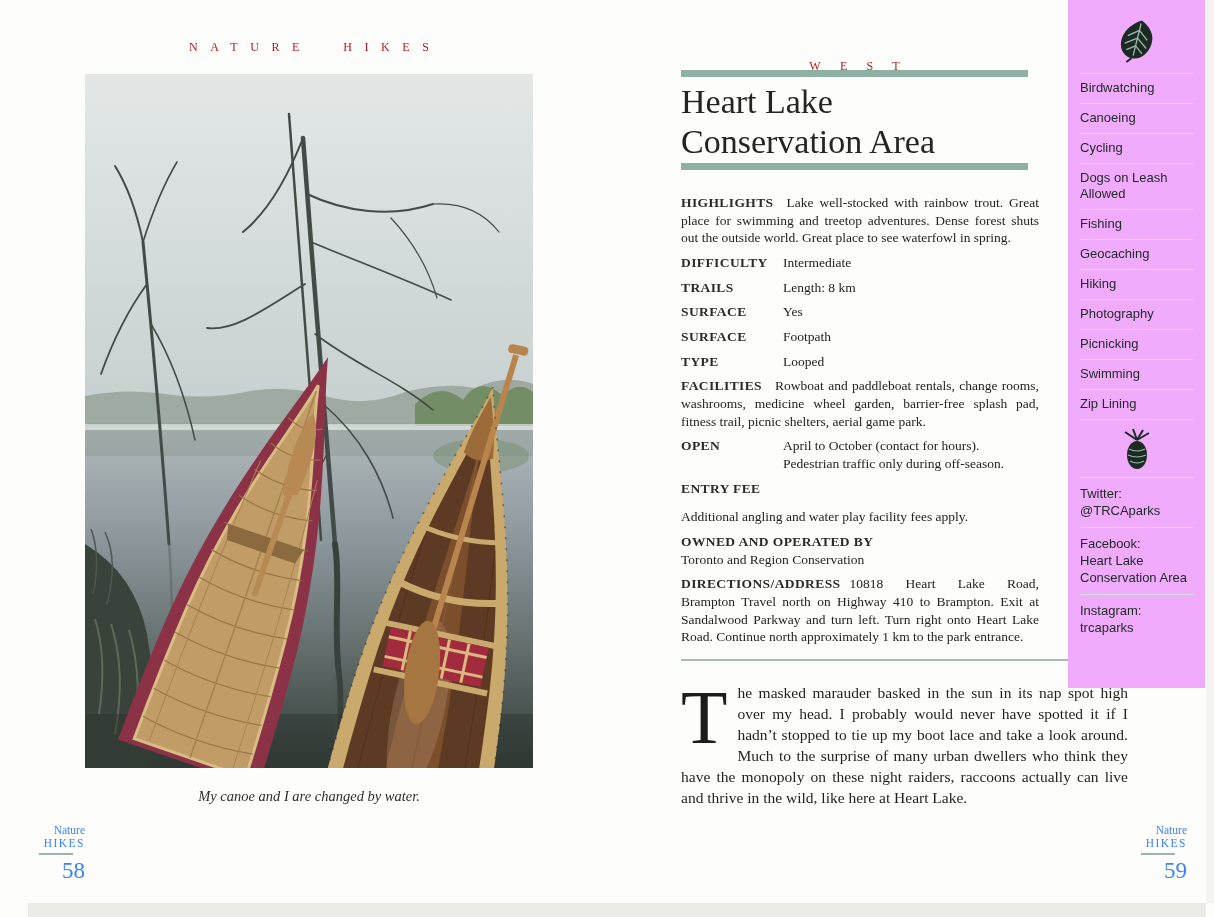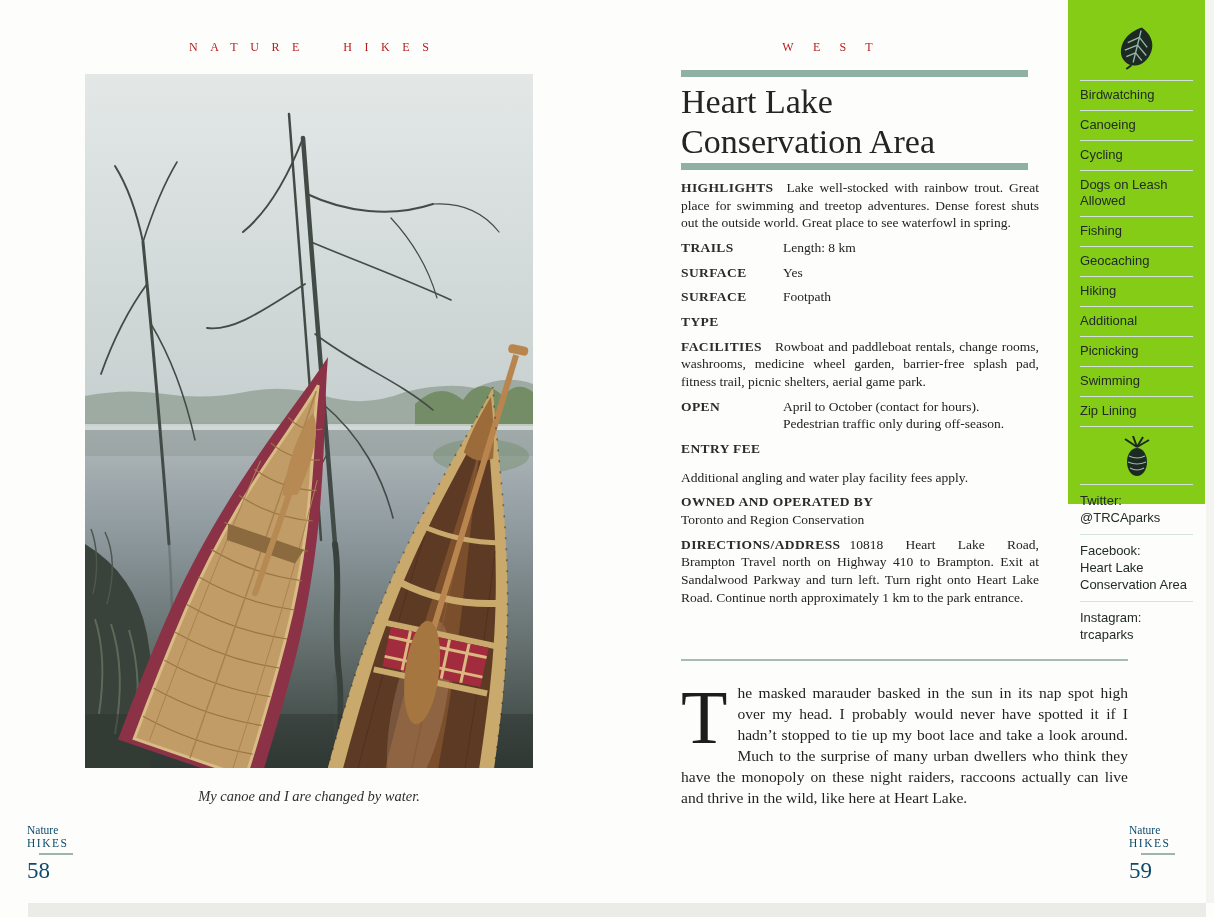--- a/index.html
+++ b/index.html
@@ -2,63 +2,63 @@
 <html><head>
 <meta charset="utf-8">
 <style>
   html,body{margin:0;padding:0;background:#ffffff;}
   #spread{position:relative;width:1214px;height:917px;background:#fdfdfb;overflow:hidden;
           font-family:"Liberation Serif",serif;color:#232323;}
 
   
   .running-head{position:absolute;top:40px;font-size:12px;color:#b91c1c;text-align:center;}
   .head-left{left:85px;width:448px;letter-spacing:1.05em;word-spacing:1.3em;padding-left:1.05em;box-sizing:border-box;}
-  .head-right{left:654px;width:347px;letter-spacing:1.6em;padding-left:1.6em;box-sizing:border-box;}
+  .head-right{left:681px;width:347px;letter-spacing:1.6em;padding-left:1.6em;box-sizing:border-box;margin-top:19px;}
 
   
   .photo-frame{position:absolute;left:85px;top:74px;width:448px;height:694px;background:#b9c2c2;}
   .photo-frame svg{display:block;width:100%;height:100%;}
   .caption{position:absolute;left:85px;top:788px;width:448px;text-align:center;
            font-style:italic;font-size:14.5px;color:#2e2e2e;}
 
   
-  .folio{position:absolute;top:824px;width:58px;text-align:left;color:#0c4a6e;}
+  .folio{position:absolute;top:824px;width:58px;text-align:right;color:#3b82f6;}
   .folio-left{left:27px;}
   .folio-right{left:1129px;}
   .folio .brand1{font-size:11.5px;line-height:13px;}
   .folio .brand2{font-size:11.5px;line-height:13px;letter-spacing:1.5px;}
   .folio .folio-rule{width:34px;height:2px;background:#9cb6aa;margin:3px auto 4px;}
   .folio .num{font-size:23px;line-height:24px;}
 
   
   .bar{position:absolute;left:681px;width:347px;height:7px;background:#8fb1a4;}
   .bar-top{top:70px;}
   .bar-bottom{top:163px;}
   .title{position:absolute;left:681px;top:82px;width:370px;font-size:34px;line-height:1.17;color:#242424;}
 
-  .info{position:absolute;left:681px;top:179px;width:358px;font-size:13.5px;line-height:1.31;color:#232323;}
+  .info{position:absolute;left:681px;top:194px;width:358px;font-size:13.5px;line-height:1.31;color:#232323;}
   .info-row{margin:0 0 7px;}
   .lbl{font-weight:bold;letter-spacing:0.4px;color:#2b2b2b;}
   .row-flow{text-align:justify;}
   .row-flow .lbl{padding-right:13px;}
   .row-flow .lbl-tight{padding-right:9px;}
   .row-cols{display:flex;}
   .row-cols .lbl{flex:0 0 102px;}
   .val2col{flex:1;}
   .full-line{margin-top:11px;}
   .row-stacked .lbl{display:block;}
 
   .rule-thin{position:absolute;left:681px;top:659px;width:447px;height:2px;background:#a7bcb1;}
   .body-par{position:absolute;left:681px;top:682px;width:447px;font-size:15.5px;line-height:1.36;
             text-align:justify;color:#1f1f1f;}
   .dropcap{float:left;font-size:76px;line-height:58px;padding:6px 10px 2px 0;color:#1d1d1d;}
 
   
-  .sidebar{position:absolute;left:1068px;top:0;width:137px;height:504px;background:#84cc16;
-           padding:12px 12px;box-sizing:border-box;font-family:"Liberation Sans",sans-serif;color:#222b26;}
+  .sidebar{position:absolute;left:1068px;top:0;width:137px;height:688px;background:#f0abfc;
+           padding:5px 12px;box-sizing:border-box;font-family:"Liberation Sans",sans-serif;color:#222b26;}
   .sb-icon{display:flex;justify-content:center;padding:13px 0 9px;}
   .sb-cone{display:flex;justify-content:center;padding:7px 0 6px;}
   .sb-item{border-top:1.5px solid #d3e2da;padding:6px 0 7px;font-size:13px;line-height:16px;}
   .sb-last{border-bottom:1.5px solid #d3e2da;}
   .sb-social{border-top:1.5px solid #d3e2da;padding:7px 0 8px;font-size:13px;line-height:17px;}
 
   
   .edge-bottom{position:absolute;left:28px;top:903px;width:1178px;height:14px;background:#ebebe8;}
   .edge-right{position:absolute;left:1206px;top:0;width:8px;height:903px;background:#f4f4f1;}
 </style>
@@ -201,38 +201,43 @@
     <div>Conservation Area</div>
   </div>
   <div class="bar bar-bottom"></div>
 
   <div class="info">
 
     <p class="info-row row-flow">
       <span class="lbl">HIGHLIGHTS</span><span>Lake well-stocked with rainbow trout. Great place for swimming and treetop adventures. Dense forest shuts out the outside world. Great place to see waterfowl in spring.</span>
     </p>
 
+    <div class="info-row row-cols">
+      <span class="lbl">DIFFICULTY</span>
+      <span class="val2col">Intermediate</span>
+    </div>
 
     <div class="info-row row-cols">
       <span class="lbl">TRAILS</span>
       <span class="val2col">Length: 8 km</span>
     </div>
 
     <div class="info-row row-cols">
       <span class="lbl">SURFACE</span>
       <span class="val2col">Yes</span>
     </div>
 
     <div class="info-row row-cols">
       <span class="lbl">SURFACE</span>
       <span class="val2col">Footpath</span>
     </div>
 
     <div class="info-row row-cols">
       <span class="lbl">TYPE</span>
+      <span class="val2col">Looped</span>
     </div>
 
     <p class="info-row row-flow">
       <span class="lbl">FACILITIES</span><span>Rowboat and paddleboat rentals, change rooms, washrooms, medicine wheel garden, barrier-free splash pad, fitness trail, picnic shelters, aerial game park.</span>
     </p>
 
     <div class="info-row row-cols">
       <span class="lbl">OPEN</span>
       <span class="val2col">
         <div>April to October (contact for hours).</div>
@@ -290,21 +295,21 @@
       </svg>
     </div>
 
     <div class="sb-item">Birdwatching</div>
     <div class="sb-item">Canoeing</div>
     <div class="sb-item">Cycling</div>
     <div class="sb-item">Dogs on Leash Allowed</div>
     <div class="sb-item">Fishing</div>
     <div class="sb-item">Geocaching</div>
     <div class="sb-item">Hiking</div>
-    <div class="sb-item">Additional</div>
+    <div class="sb-item">Photography</div>
     <div class="sb-item">Picnicking</div>
     <div class="sb-item">Swimming</div>
     <div class="sb-item sb-last">Zip Lining</div>
 
     <div class="sb-cone">
       <svg width="36" height="44" viewBox="0 0 36 44">
         <g stroke="#1c2a22" stroke-width="2" fill="none">
           <path d="M18,13 L6,5"></path>
             <path d="M18,13 L14,2"></path>
             <path d="M18,13 L24,3"></path>

